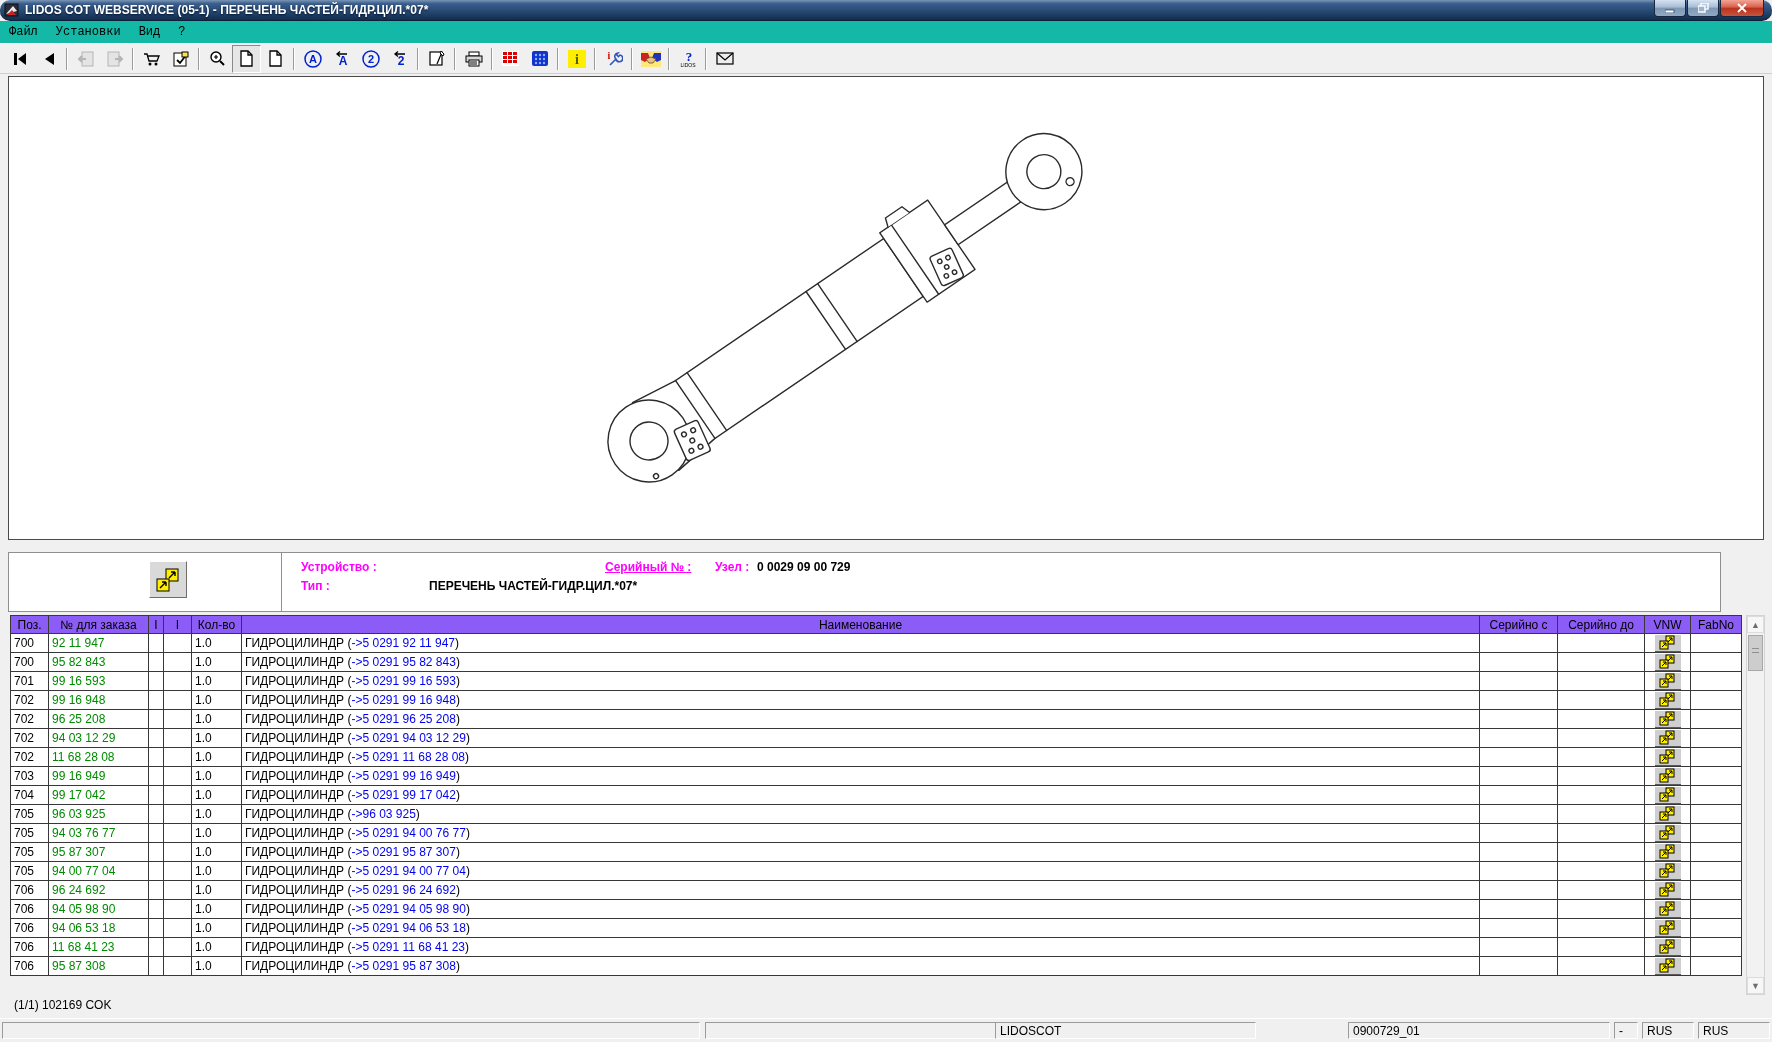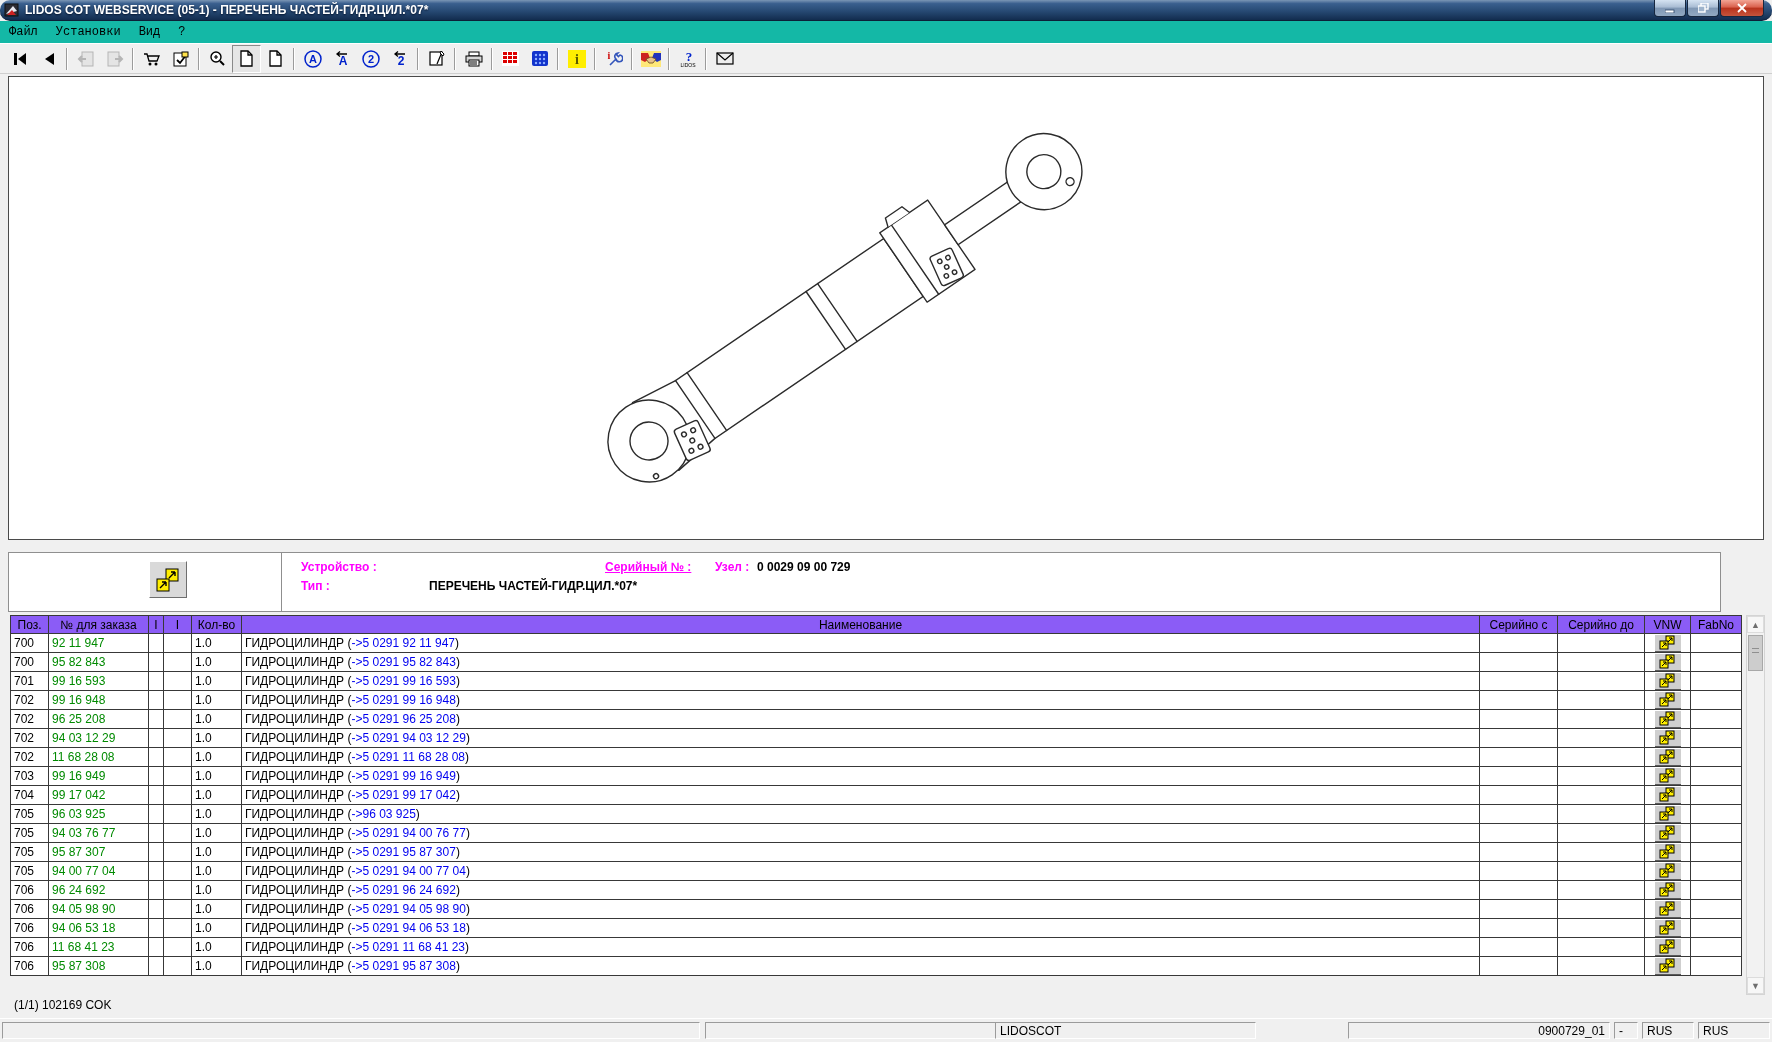--- a/index.html
+++ b/index.html
@@ -787,17 +787,17 @@
   <span class="sthumb"></span>
   <span class="sbtn down">▼</span>
 </div>
 
 <div class="tfooter">(1/1) 102169 COK</div>
 
 <div class="statusbar">
   <span class="spanel" style="left:2px;width:698px;"></span>
   <span class="spanel" style="left:705px;width:320px;"></span>
   <span class="spanel" style="left:975px;width:261px;margin-left:20px;">LIDOSCOT</span>
-  <span class="spanel" style="left:1348px;width:262px;text-align:right;">0900729_01</span>
+  <span class="spanel" style="left:1348px;width:262px;">0900729_01</span>
   <span class="spanel" style="left:1614px;width:24px;">-</span>
   <span class="spanel" style="left:1642px;width:52px;">RUS</span>
   <span class="spanel" style="left:1698px;width:72px;">RUS</span>
 </div>
 
 </body></html>

